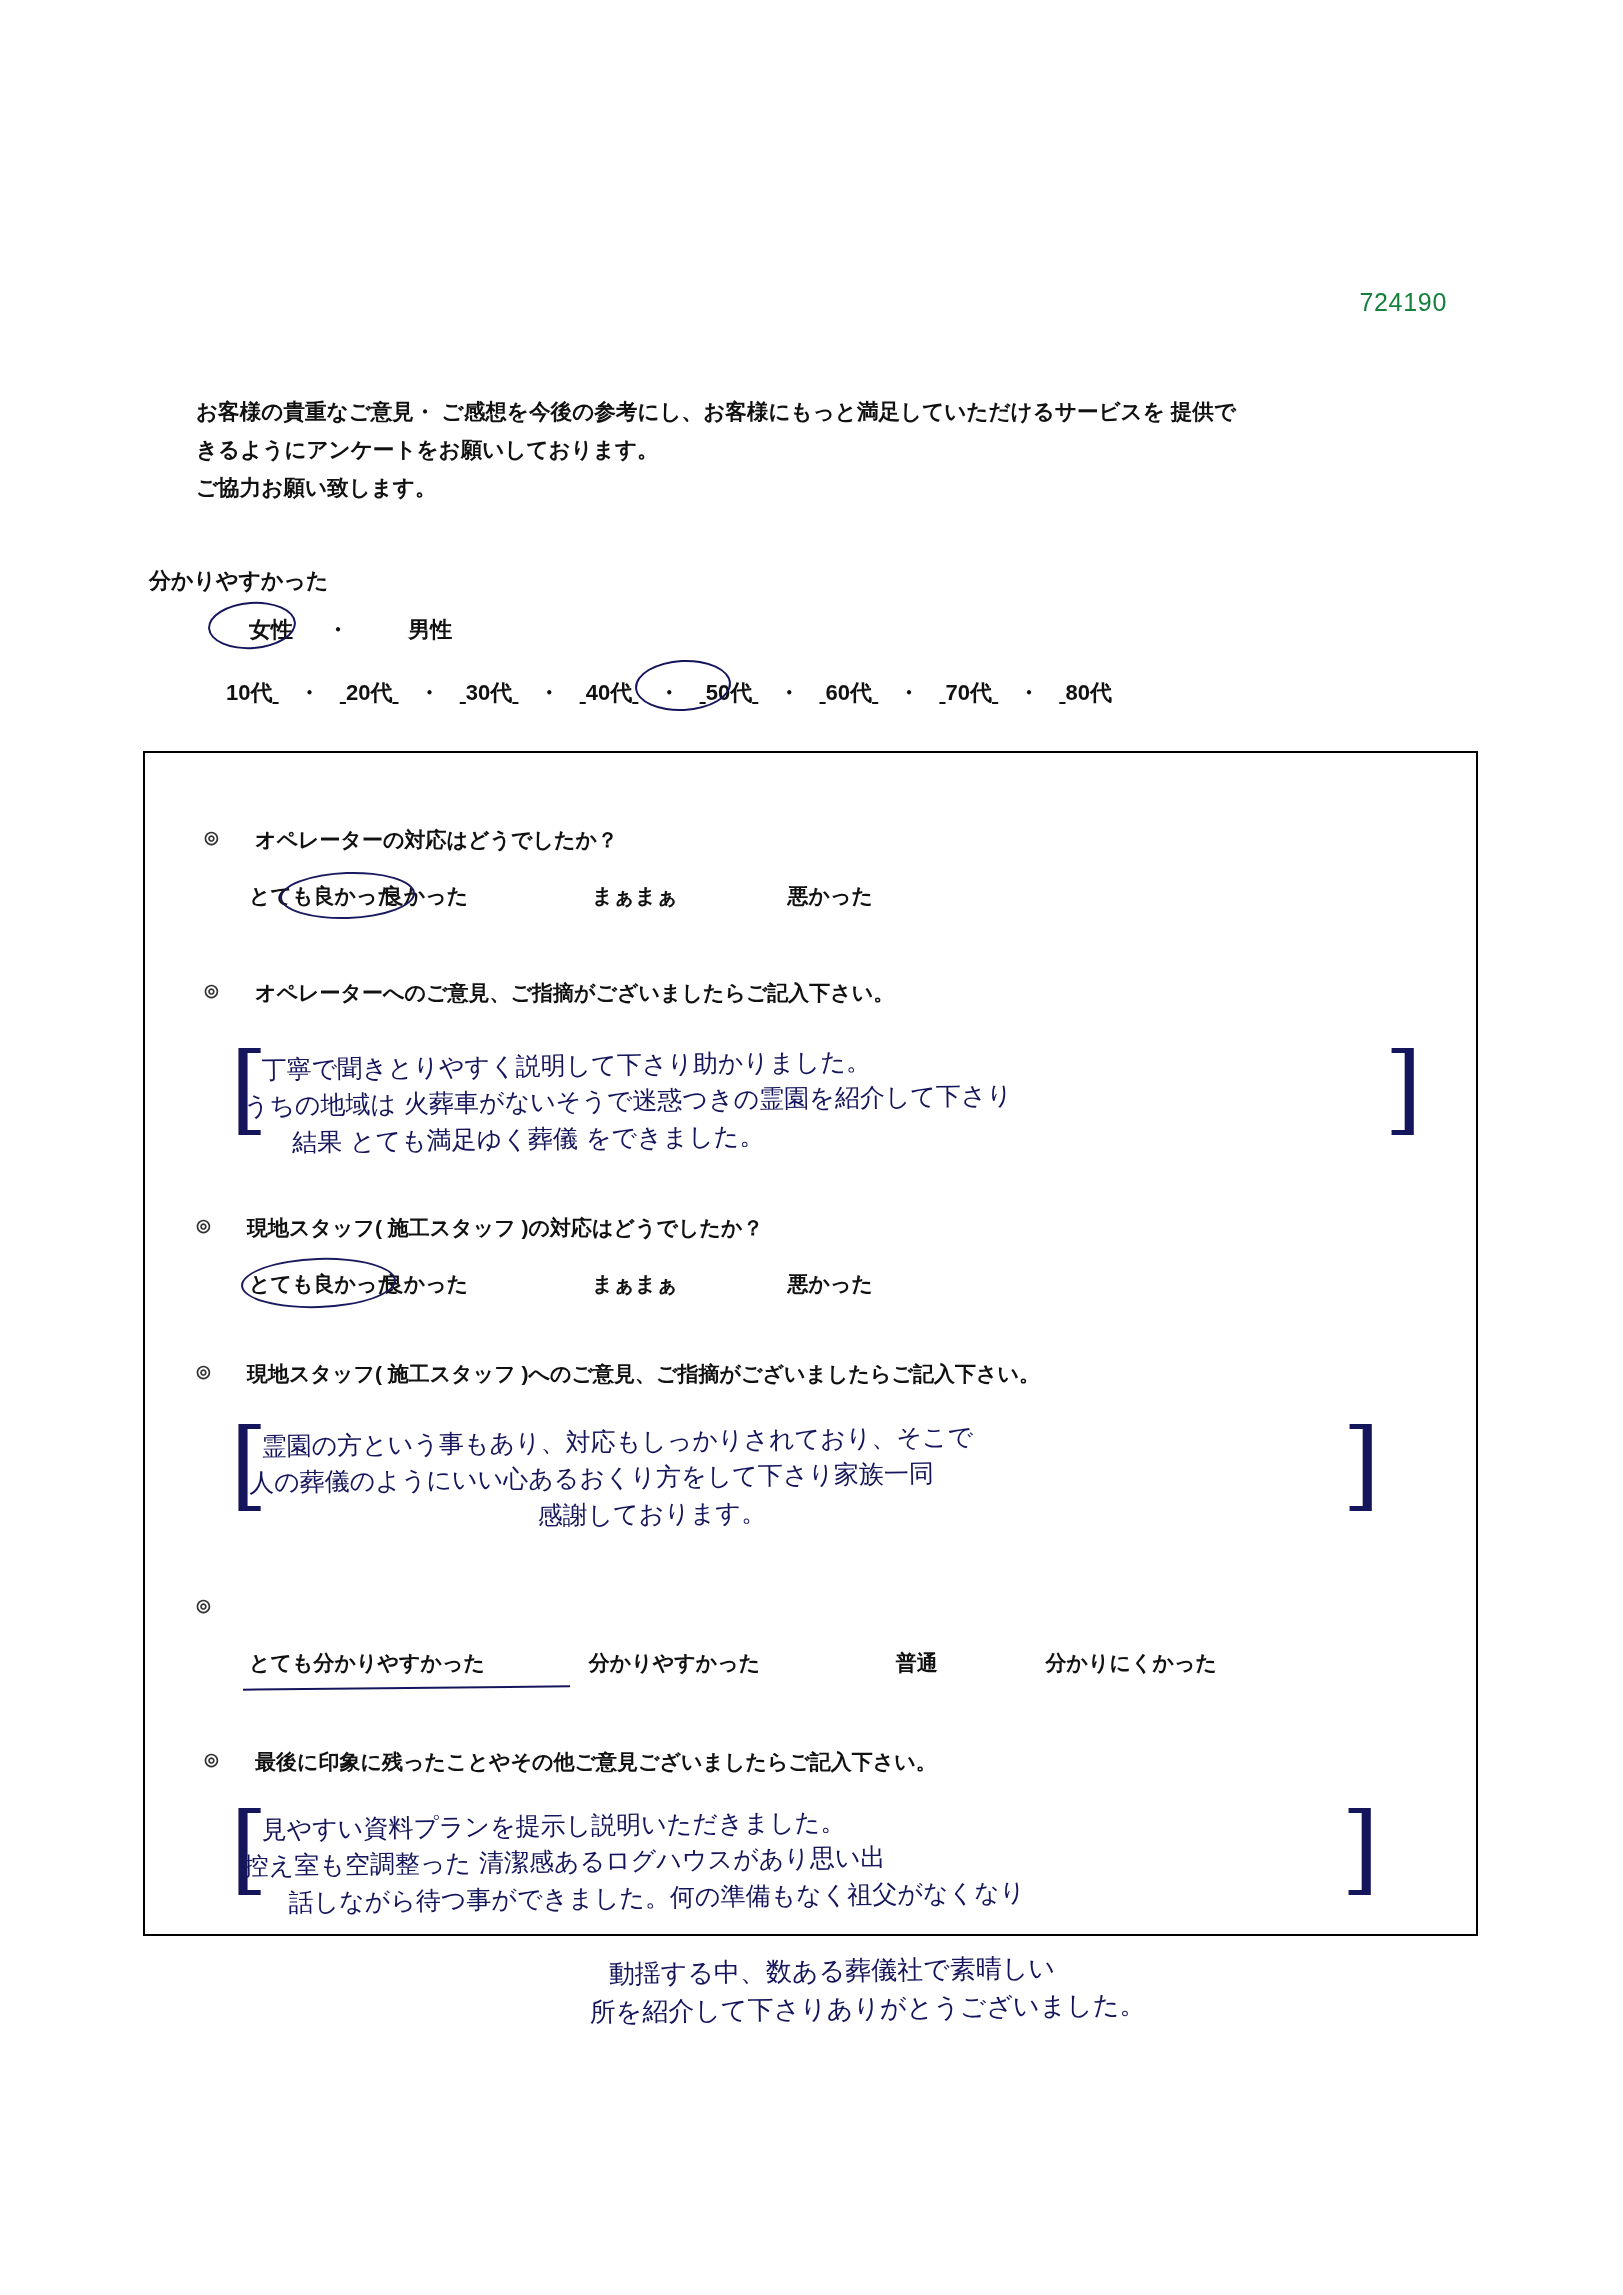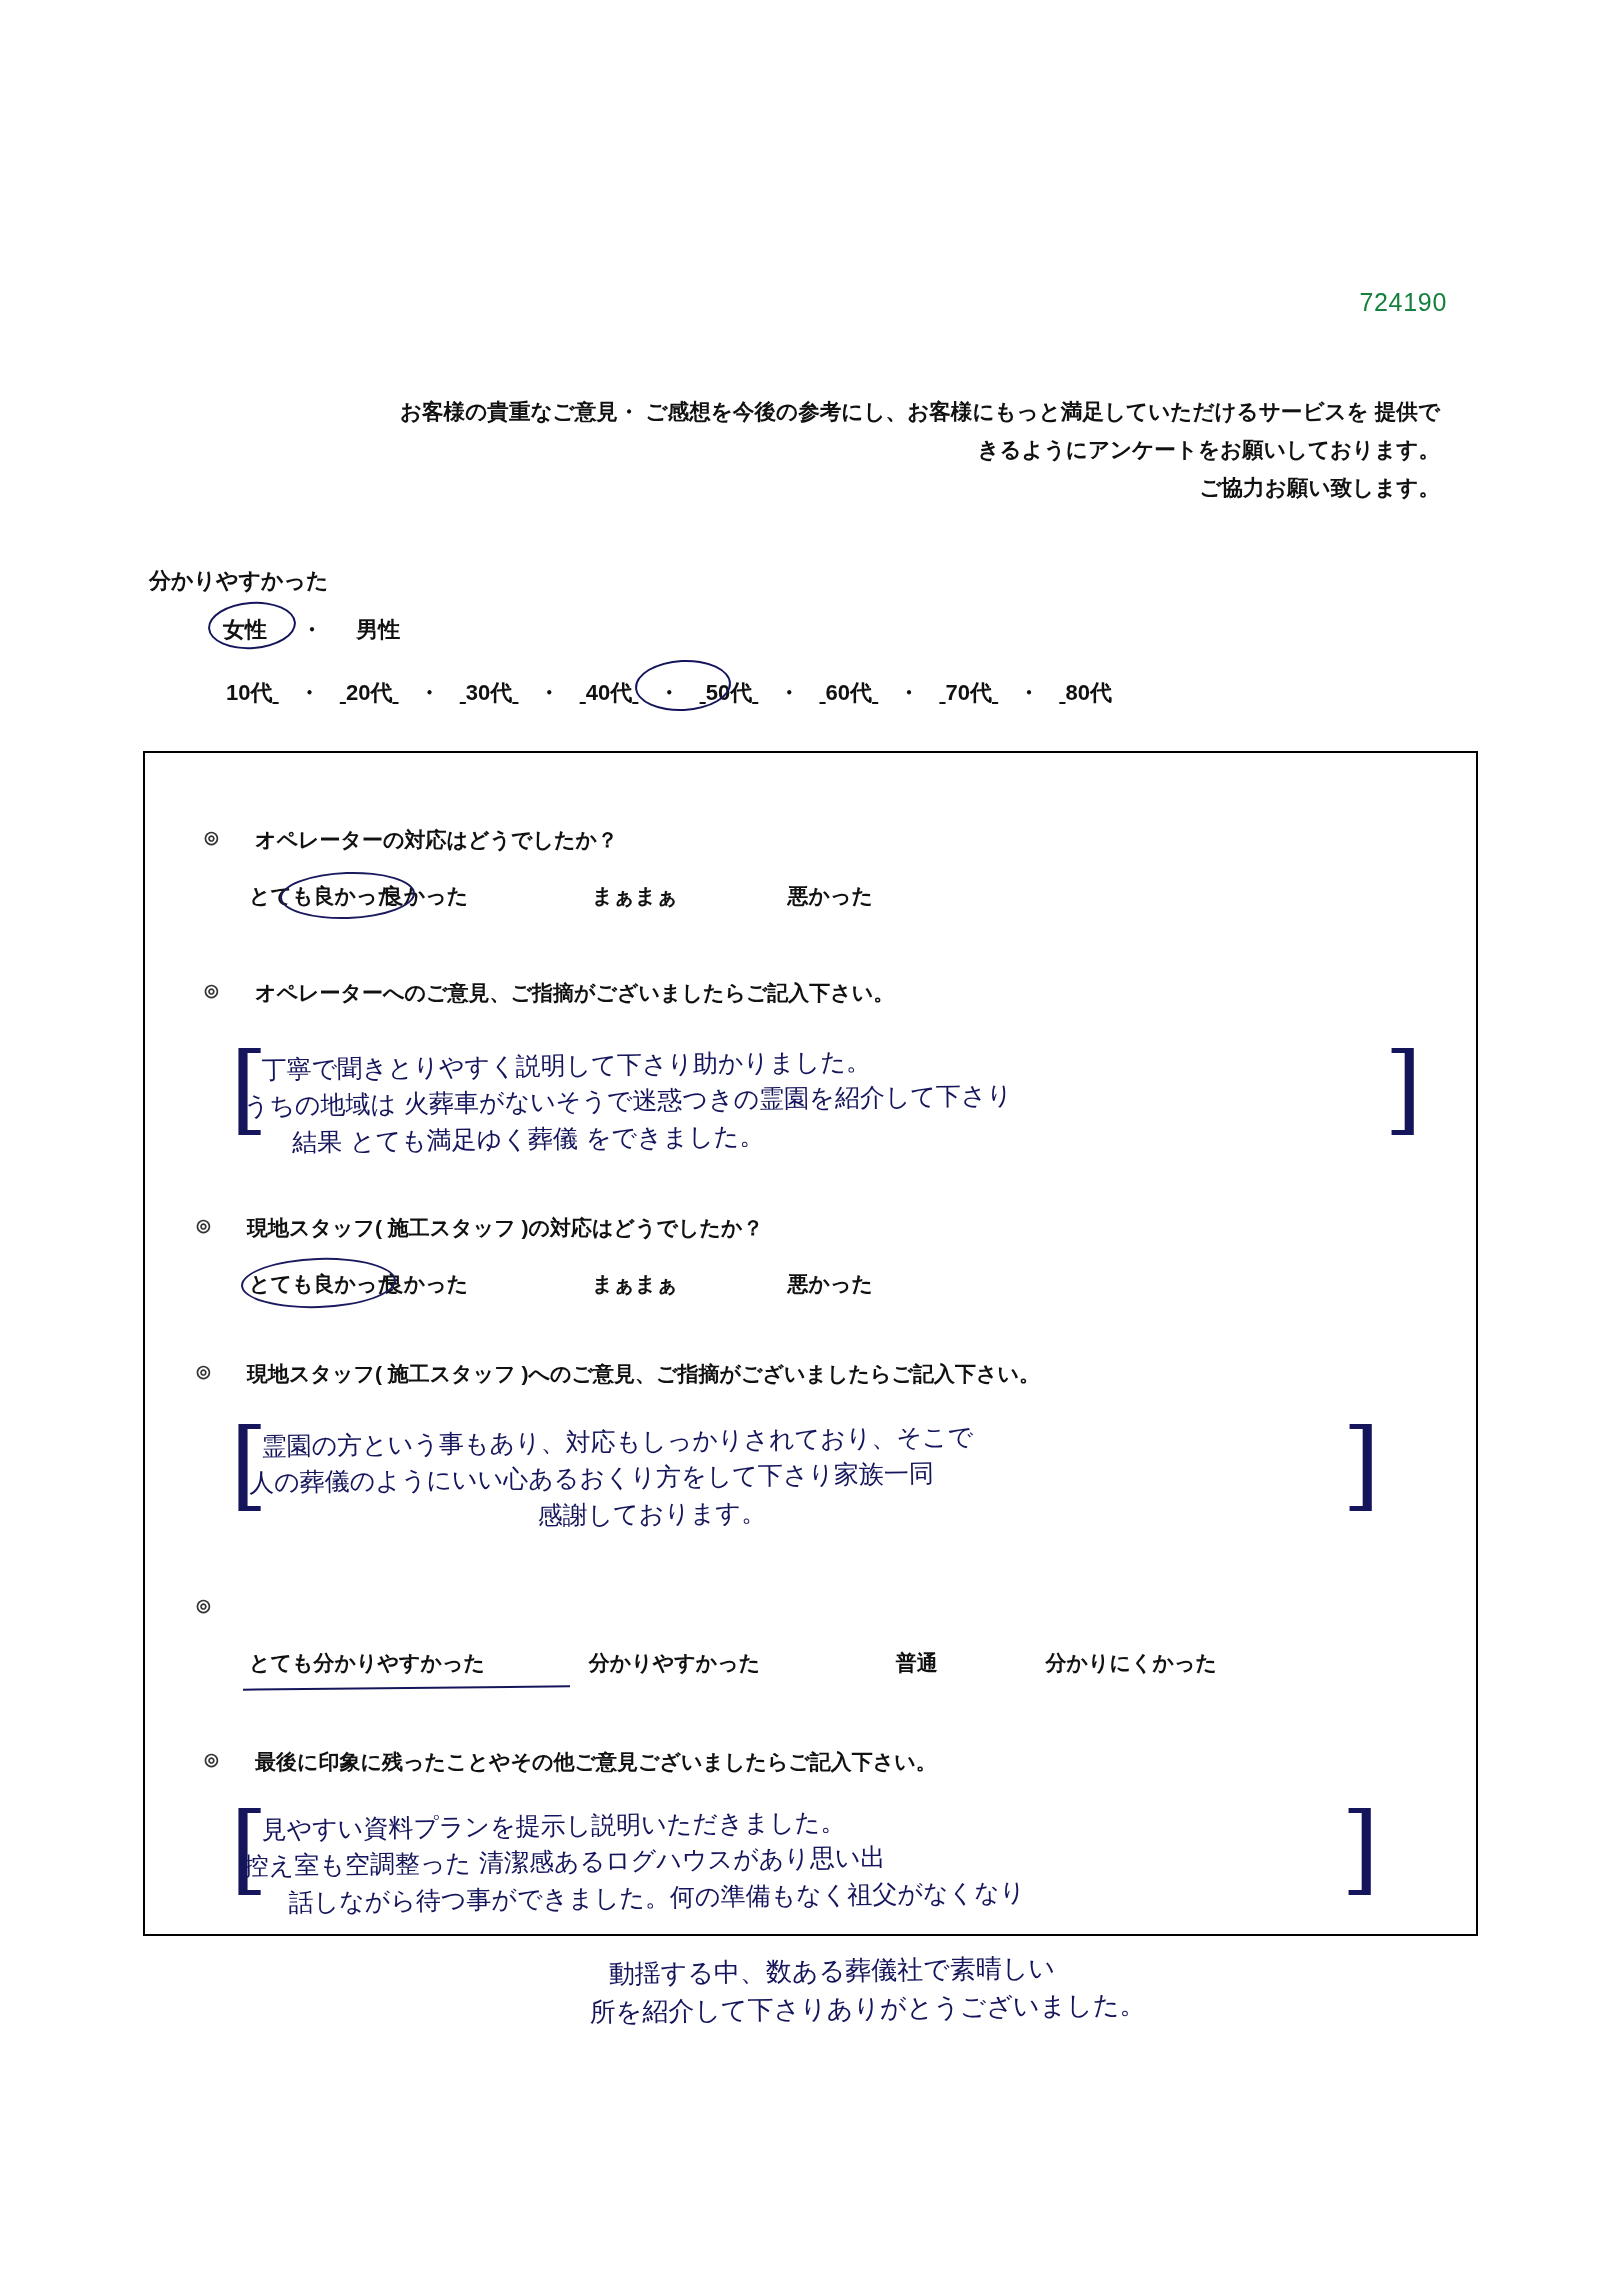--- a/index.html
+++ b/index.html
@@ -45,38 +45,38 @@
   
   .intro {
     position: absolute;
     top: 393px;
     left: 196px;
     width: 1244px;
     font-size: 21.6px;
     line-height: 1.75;
     font-weight: bold;
   }
-  .intro div { white-space: nowrap; text-align: right; }
+  .intro div { white-space: nowrap; }
 
   
   .about-label {
     position: absolute;
     top: 566px;
     left: 149px;
     font-size: 22px;
     font-weight: bold;
   }
   .gender-row {
     position: absolute;
     top: 615px;
     left: 223px;
     font-size: 22px;
     font-weight: bold;
   }
-  .gender-row .opt { display: inline-block; }
+  .gender-row .opt { display: inline-block; margin-left: 26px; }
   .gender-row .sep { display: inline-block; padding: 0 27.5px; }
   .age-row {
     position: absolute;
     top: 678px;
     left: 226px;
     font-size: 22px;
     font-weight: bold;
     text-decoration: underline;
   }
   .age-row .opt { display: inline-block; }

